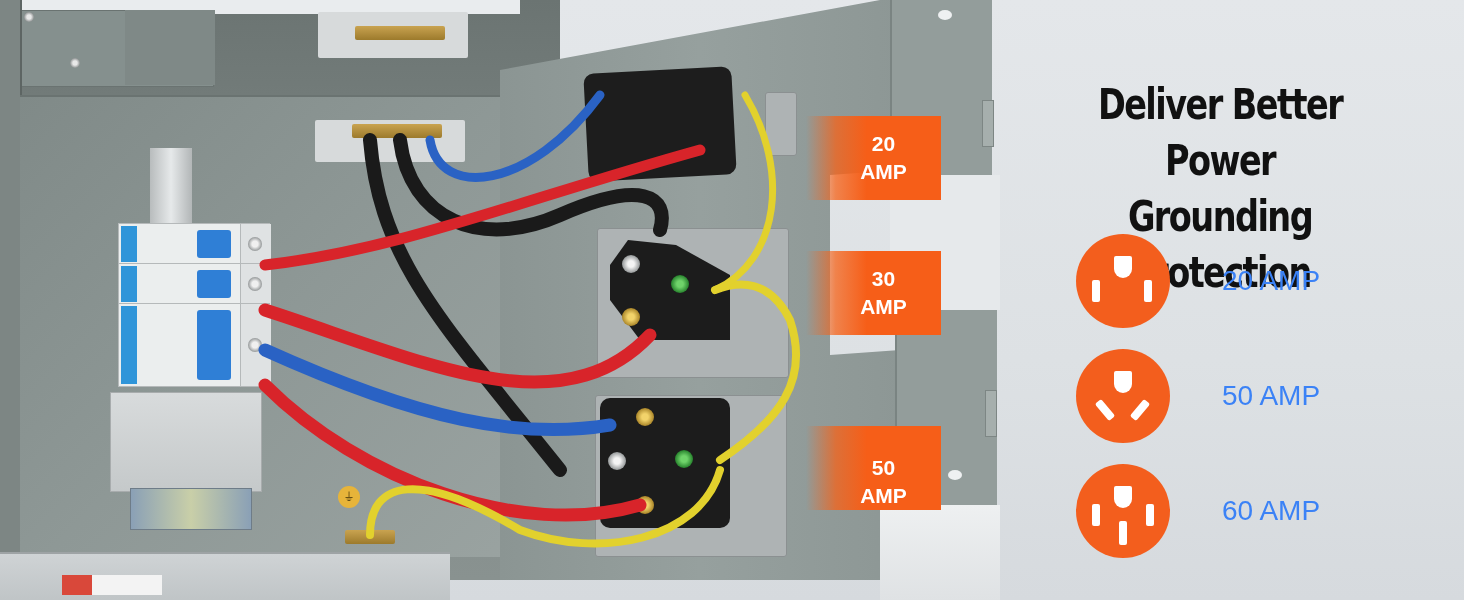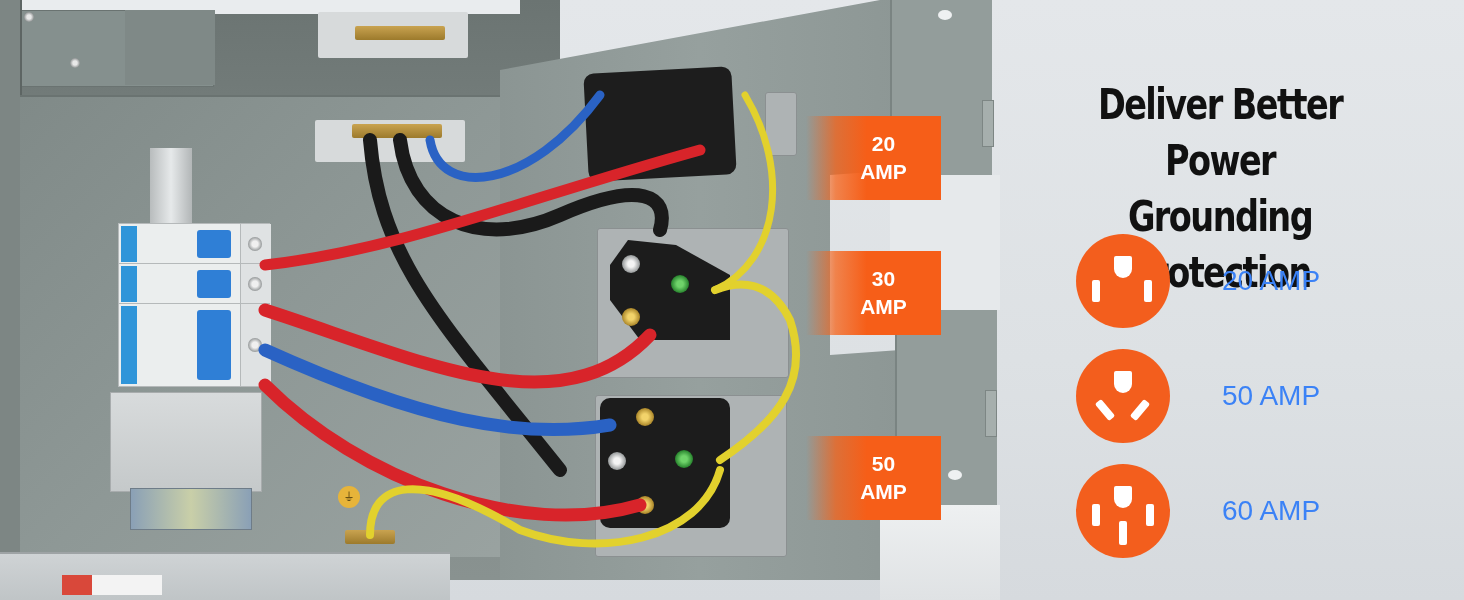--- a/index.html
+++ b/index.html
@@ -157,21 +157,21 @@
 </div>
 
 <div class="badge" style="top:80px;margin-top:36px;">
   <span>20</span>
   <span>AMP</span>
 </div>
 <div class="badge" style="top:251px;">
   <span>30</span>
   <span>AMP</span>
 </div>
-<div class="badge" style="top:436px;">
+<div class="badge" style="top:426px;justify-content:flex-end;">
   <span>50</span>
   <span>AMP</span>
 </div>
 
 <div class="headline">
   <div>Deliver Better Power</div>
   <div>Grounding Protection</div>
 </div>
 
 <div class="plug-row" style="top:234px;">

